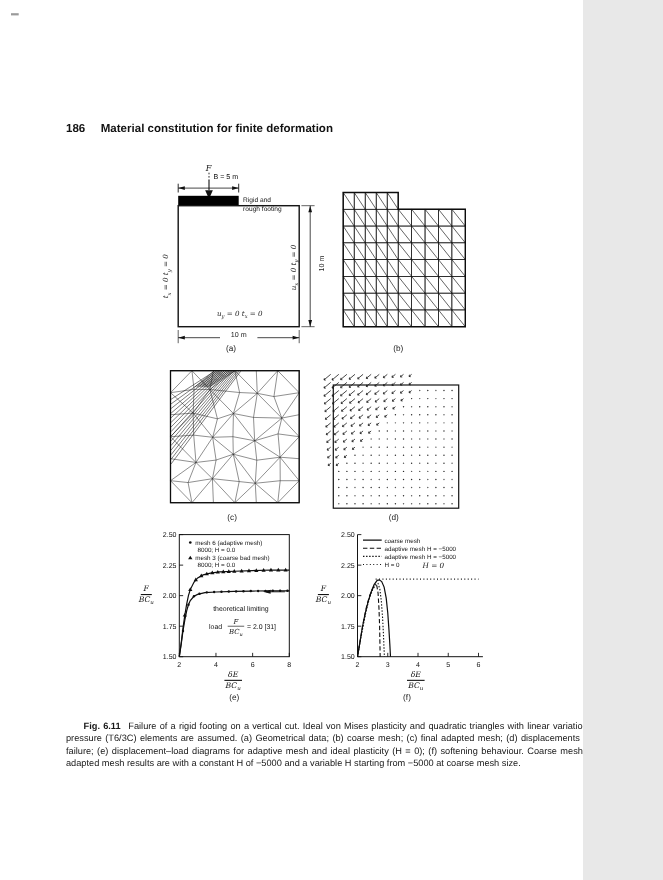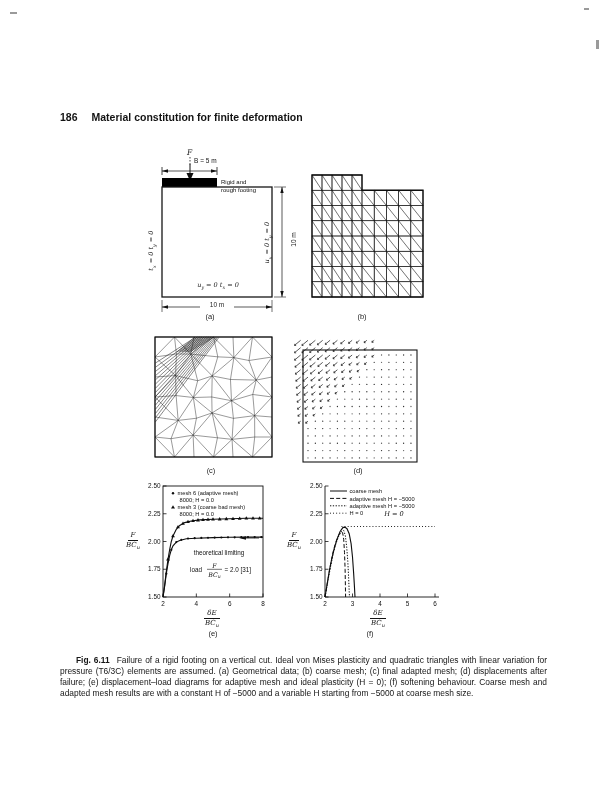--- a/index.html
+++ b/index.html
@@ -1,16 +1,16 @@
 <!DOCTYPE html>
 <html><head>
 <meta charset="utf-8">
 <style>
   html,body{margin:0;padding:0;background:#e8e8e8;}
-  .page{position:relative;width:603px;height:800px;background:#ffffff;overflow:hidden;
+  .page{position:relative;width:530px;height:800px;background:#ffffff;overflow:hidden;
         font-family:"Liberation Sans",sans-serif;color:#111;}
   .abs{position:absolute;}
   .artifact{position:absolute;background:#9a9a9a;}
   .header{position:absolute;left:60px;top:111px;font-size:10.5px;font-weight:bold;color:#131313;}
   .header .pagenum{margin-right:14px;}
   .sublabel{position:absolute;width:30px;text-align:center;font-size:7.5px;color:#222;}
   .bcv{position:absolute;width:110px;text-align:center;font:italic 6.5px "DejaVu Serif",serif;
        color:#222;transform:rotate(-90deg);}
   .bch{position:absolute;text-align:center;font:italic 6.5px "DejaVu Serif",serif;color:#222;}
   .dimv{position:absolute;width:60px;text-align:center;font:6.5px "Liberation Sans",sans-serif;

